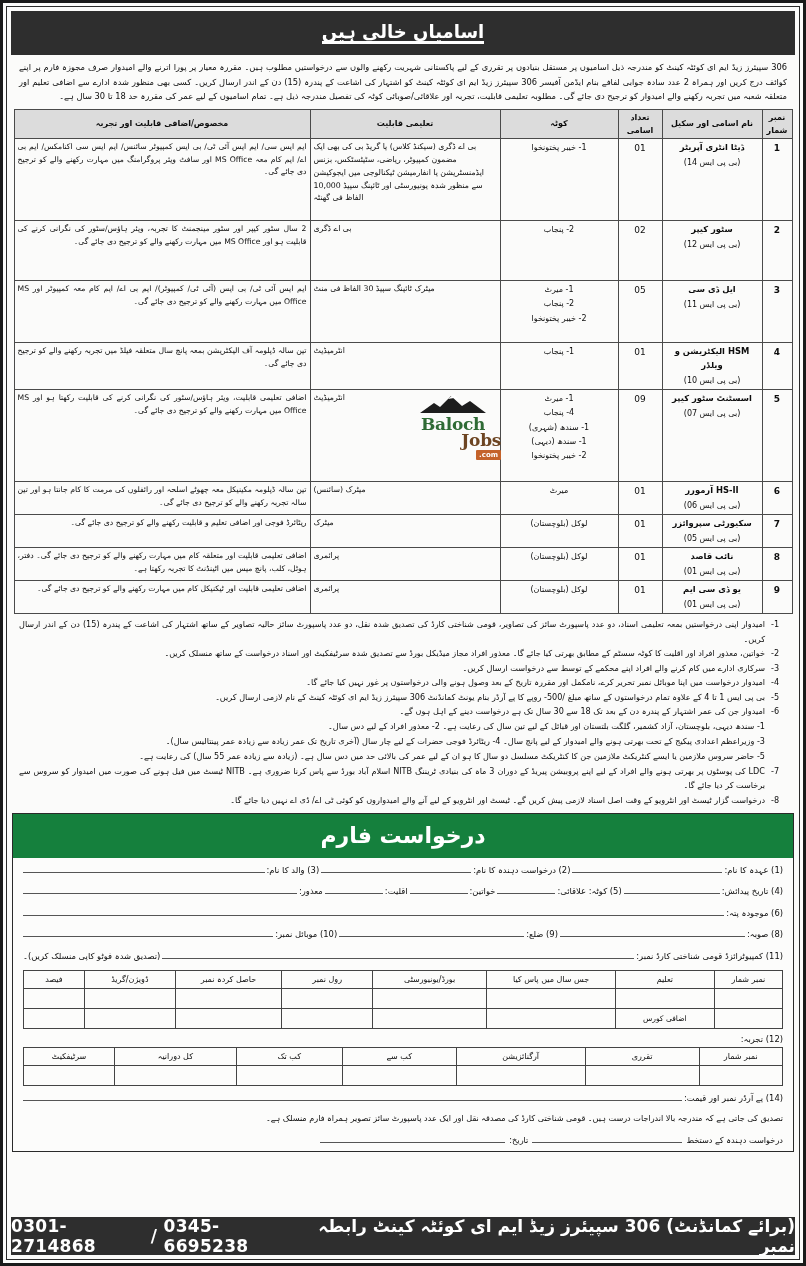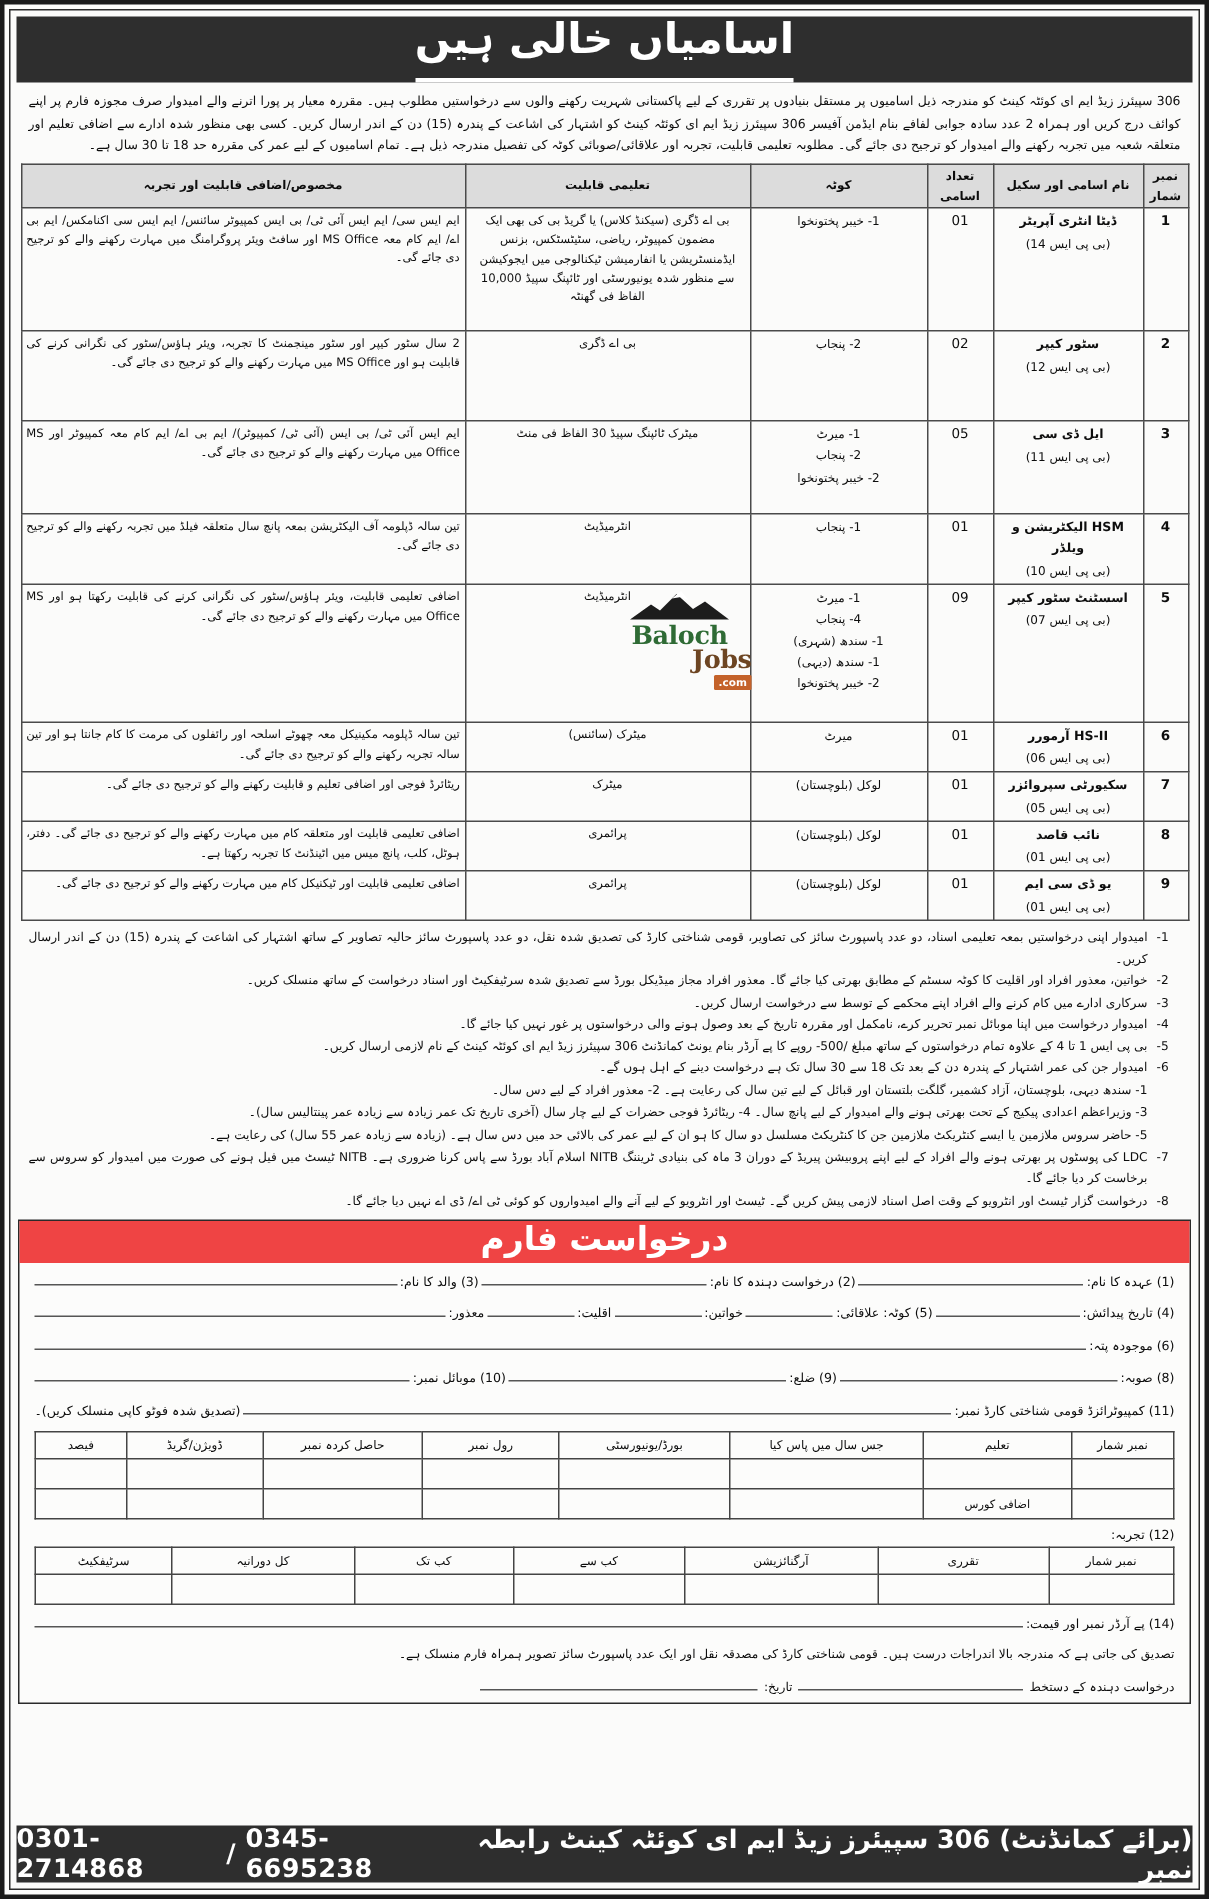--- a/index.html
+++ b/index.html
@@ -26,23 +26,23 @@
   
   .banner{
     margin:4px 4px 0 4px;
     background:#2e2e2e;
     color:#ffffff;
     height:44px;
     display:flex;align-items:center;justify-content:center;
     position:relative;
   }
   .banner-title{
-    font-size:28px;font-weight:700;letter-spacing:1px;
+    font-size:18px;font-weight:700;letter-spacing:1px;
     line-height:1;
-    padding-bottom:12px;
+    padding-bottom:0;
     border-bottom:3px solid #ffffff;
   }
 
   
   .intro{
     padding:5px 12px 3px 12px;
     font-size:8.3px;line-height:1.75;
     text-align:justify;
     direction:rtl;
   }
@@ -69,21 +69,21 @@
     vertical-align:middle;
     height:16px;
     padding:1px 2px;
   }
   td.c-sno{text-align:center;font-size:9px;font-weight:600;vertical-align:top;padding-top:4px;}
   td.c-post{text-align:center;font-size:8.4px;font-weight:600;padding-top:4px;}
   td.c-post .scale{display:block;font-weight:400;font-size:8px;margin-top:1px;}
   td.c-qty{text-align:center;font-size:9px;padding-top:4px;}
   td.c-quota{text-align:center;font-size:8px;padding-top:4px;}
   td.c-quota div{line-height:1.8;}
-  td.c-edu{text-align:center;font-size:7.8px;padding-top:4px;position:relative;}
+  td.c-edu{text-align:left;font-size:7.8px;padding-top:4px;position:relative;}
   td.c-spec{text-align:justify;font-size:7.7px;padding:3px 4px;}
 
   
   .watermark{
     position:absolute;
     left:398px;top:386px;
     width:96px;text-align:center;
     pointer-events:none;
     z-index:5;
     direction:ltr;
@@ -122,22 +122,22 @@
     padding-right:22px;
   }
 
   
   .formbox{
     margin:3px 5px 0 5px;
     border:1px solid #2a2a2a;
     background:#fcfcfb;
   }
   .form-banner{
-    background:#ef4444;color:#fff;
-    height:28px;display:flex;align-items:flex-start;justify-content:center;
+    background:#15803d;color:#fff;
+    height:44px;display:flex;align-items:center;justify-content:center;
   }
   .form-banner span{font-size:22px;font-weight:700;letter-spacing:2px;}
   .form-body{padding:4px 10px 6px 10px;direction:rtl;}
 
   .frow{
     display:flex;align-items:baseline;
     font-size:8.4px;line-height:1.5;
     margin-bottom:7px;
     gap:2px;
   }

